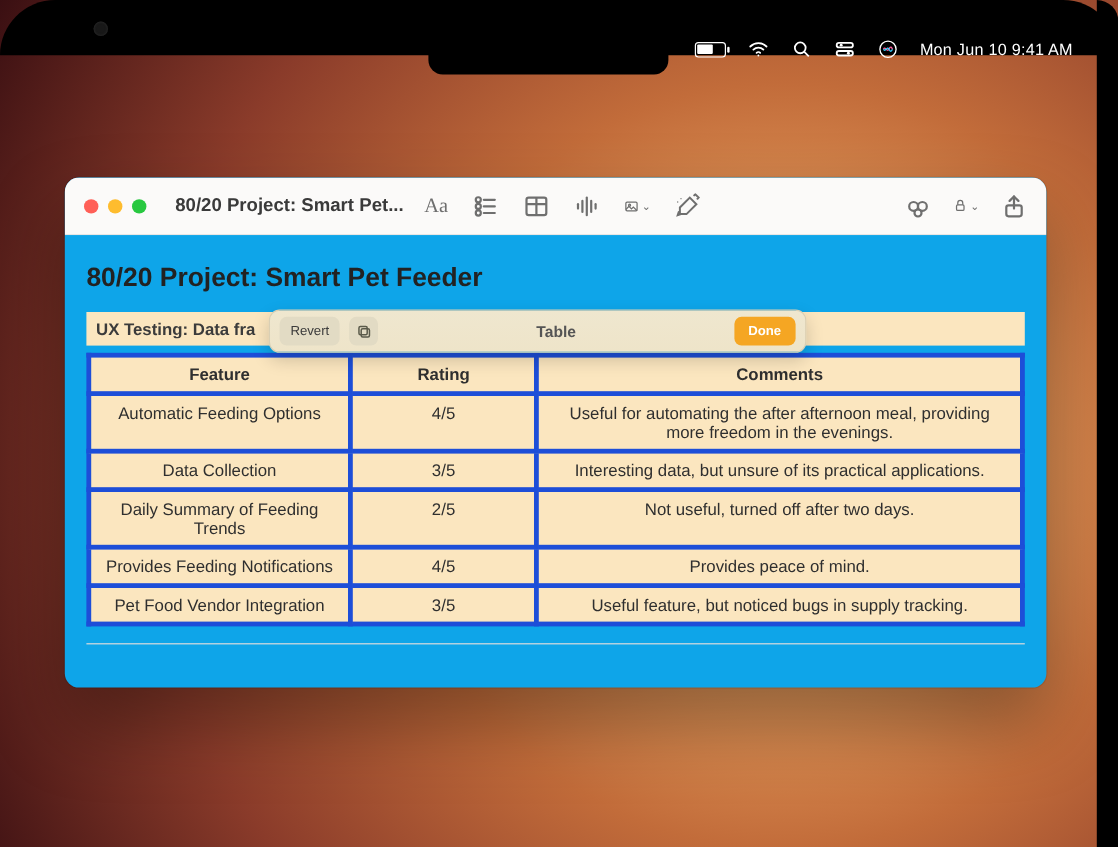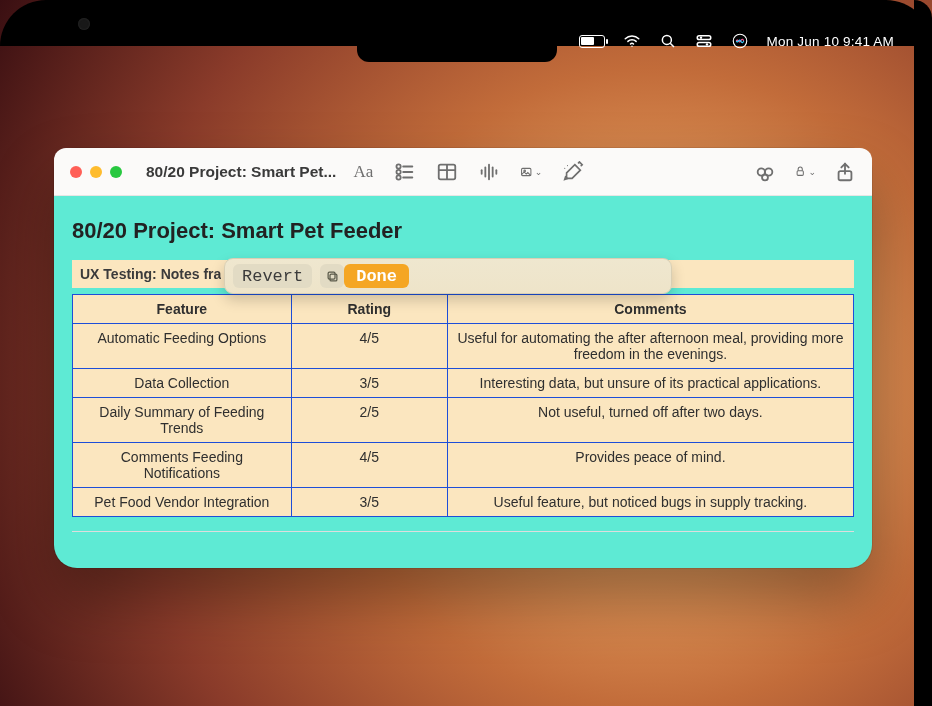--- a/index.html
+++ b/index.html
@@ -22,21 +22,21 @@
 
   
   .menubar { position:absolute; top:0; left:12px; right:0; height:26px; display:flex; justify-content:flex-end; align-items:center; gap:18px; padding:0 20px; color:#fff; font-size:13.5px; font-weight:500;}
   .menubar svg, .menubar .m-icon { width:18px; height:18px; display:block; }
   .m-battery { width:26px; height:13px; border:1.5px solid #fff; border-radius:3px; position:relative;}
   .m-battery::after{content:""; position:absolute; right:-4px; top:3px; width:2px; height:5px; background:#fff; border-radius:1px;}
   .m-battery .fill{position:absolute; left:1.5px; top:1.5px; bottom:1.5px; width:55%; background:#fff; border-radius:1px;}
   .m-time { letter-spacing:0.2px; }
 
   
-  .window { position:absolute; top:120px; left:54px; width:818px; background:#5eead4; border-radius:23px; box-shadow: 0 30px 60px rgba(0,0,0,0.35), 0 0 0 1px rgba(0,0,0,0.08);}
+  .window { position:absolute; top:120px; left:54px; width:818px; background:#0ea5e9; border-radius:12px; box-shadow: 0 30px 60px rgba(0,0,0,0.35), 0 0 0 1px rgba(0,0,0,0.08);}
   .titlebar { height:48px; display:flex; align-items:center; border-bottom:1px solid rgba(0,0,0,0.08); border-top-left-radius:12px; border-top-right-radius:12px; background:#fbfaf9;}
   .traffic { display:flex; gap:8px; padding:0 16px;}
   .traffic span { width:12px; height:12px; border-radius:50%; display:block;}
   .tl-red{background:#ff5f57;} .tl-yel{background:#febc2e;} .tl-grn{background:#28c840;}
   .win-title { font-size:15.5px; font-weight:700; color:#3a3a3a; margin-left:8px; max-width:214px; white-space:nowrap; overflow:hidden; text-overflow:ellipsis;}
   .toolbar { display:flex; align-items:center; gap:20px; margin-left:16px; color:#6f6f6f;}
   .toolbar .tb { width:22px; height:22px; display:flex; align-items:center; justify-content:center; position:relative;}
   .toolbar .tb svg { width:22px; height:22px; }
   .toolbar-spacer { flex:1; }
   .toolbar-right { display:flex; align-items:center; gap:18px; padding-right:16px; color:#6f6f6f;}
@@ -44,29 +44,29 @@
   .caret { font-size:9px; margin-left:2px; color:#6f6f6f; }
 
   .content { padding:16px 18px 28px 18px; }
   .page-title { font-size:22px; font-weight:800; color:#222; margin:6px 0 16px 0;}
   .subhead-band { background:#fbe6bf; height:28px; display:flex; align-items:center; padding:0 8px; font-size:14px; font-weight:700; color:#3b3b3b; margin-bottom:6px; }
   .subhead-band span.cut { white-space:nowrap; overflow:hidden; max-width:160px; display:inline-block;}
 
   
   .suggest-bar { position:absolute; top:230px; left:224px; width:448px; height:36px;
      background:linear-gradient(#efe7cf,#eee4c9); border:1px solid #d9cfb4; border-radius:9px; box-shadow:0 6px 14px rgba(0,0,0,0.18); display:flex; align-items:center; z-index:10;}
-  .sb-btn { height:24px; border-radius:6px; font-size:17px; padding:0 9px; display:flex; align-items:center; color:#3b3b3b; font-weight:500;font-family:Liberation Mono, monospace;}
+  .sb-btn { height:24px; border-radius:6px; font-size:11px; padding:0 9px; display:flex; align-items:center; color:#3b3b3b; font-weight:500;}
   .sb-revert { background:#e2dbc4; margin-left:8px;}
   .sb-icon { width:24px; height:24px; border-radius:6px; background:#e2dbc4; margin-left:8px; display:flex; align-items:center; justify-content:center;}
   .sb-title { flex:1; text-align:center; font-size:13px; font-weight:600; color:#555;}
-  .sb-done { background:#f5a623; color:#fff; font-weight:700; margin-right:24px; padding:0 12px;}
+  .sb-done { background:#f5a623; color:#fff; font-weight:700; margin-right:8px; padding:0 12px;}
 
   
   table.data { width:100%; border-collapse:collapse; table-layout:fixed; }
-  table.data th, table.data td { border:1px solid #1d4ed8; padding:6px 8px; font-size:14px; text-align:center; vertical-align:top; background:#fbe6bf; color:#2f2f2f;}
+  table.data th, table.data td { border:4px solid #1d4ed8; padding:6px 8px; font-size:14px; text-align:center; vertical-align:top; background:#fbe6bf; color:#2f2f2f;}
   table.data th { font-weight:700; background:#fbe6bf; }
   table.data col.c1{width:28%;} col.c2{width:20%;} col.c3{width:52%;}
 
   .hr { margin-top:14px; border:none; border-top:1px solid #ddd;}
 </style>
 </head>
 <body>
 
 <div class="wallpaper"></div>
 <div class="bezel-top">
@@ -192,21 +192,21 @@
               <path d="M8 7l4-4 4 4"></path>
               <rect x="5" y="11" width="14" height="10" rx="2"></rect>
             </svg>
         </span>
       </div>
     </div>
 
     <div class="content">
       <div class="page-title">80/20 Project: Smart Pet Feeder</div>
       <div class="subhead-band">
-        <span class="cut">UX Testing: Notes fra</span>
+        <span class="cut">UX Testing: Data fra</span>
       </div>
 
       <table class="data">
         <colgroup>
             <col class="c1">
             <col class="c2">
             <col class="c3">
           </colgroup>
         <thead>
           <tr>
@@ -225,21 +225,21 @@
             <td>Data Collection</td>
             <td>3/5</td>
             <td>Interesting data, but unsure of its practical applications.</td>
           </tr>
           <tr>
             <td>Daily Summary of Feeding Trends</td>
             <td>2/5</td>
             <td>Not useful, turned off after two days.</td>
           </tr>
           <tr>
-            <td>Comments Feeding Notifications</td>
+            <td>Provides Feeding Notifications</td>
             <td>4/5</td>
             <td>Provides peace of mind.</td>
           </tr>
           <tr>
             <td>Pet Food Vendor Integration</td>
             <td>3/5</td>
             <td>Useful feature, but noticed bugs in supply tracking.</td>
           </tr>
         </tbody>
       </table>
@@ -249,16 +249,17 @@
   </div>
 
   <div class="suggest-bar">
     <div class="sb-btn sb-revert">Revert</div>
     <div class="sb-icon">
       <svg viewBox="0 0 24 24" width="15" height="15" fill="none" stroke="#5a5a4a" stroke-width="2">
           <rect x="8" y="8" width="11" height="11" rx="2"></rect>
           <rect x="5" y="5" width="11" height="11" rx="2"></rect>
         </svg>
     </div>
+    <div class="sb-title">Table</div>
     <div class="sb-btn sb-done">Done</div>
   </div>
 
 </div>
 
 </body></html>

